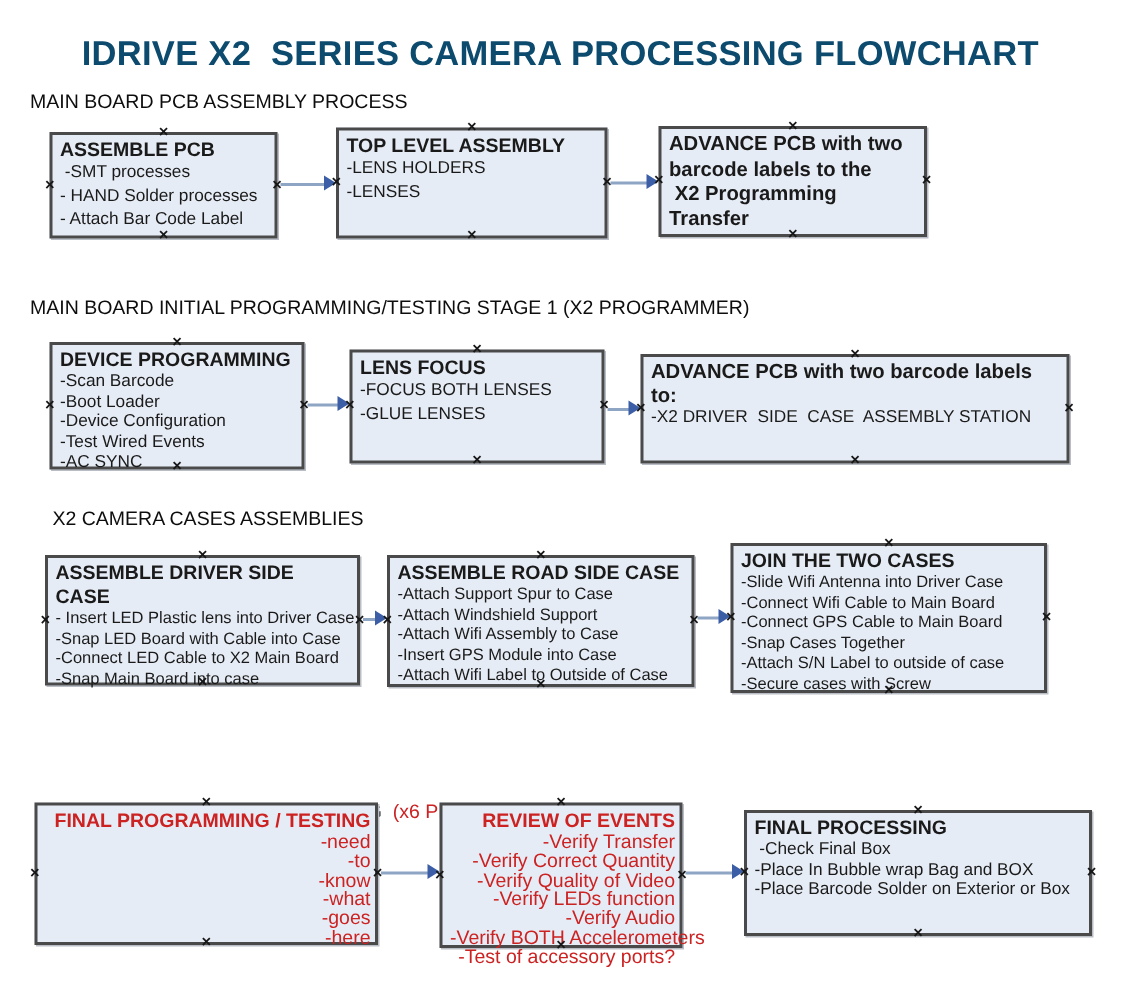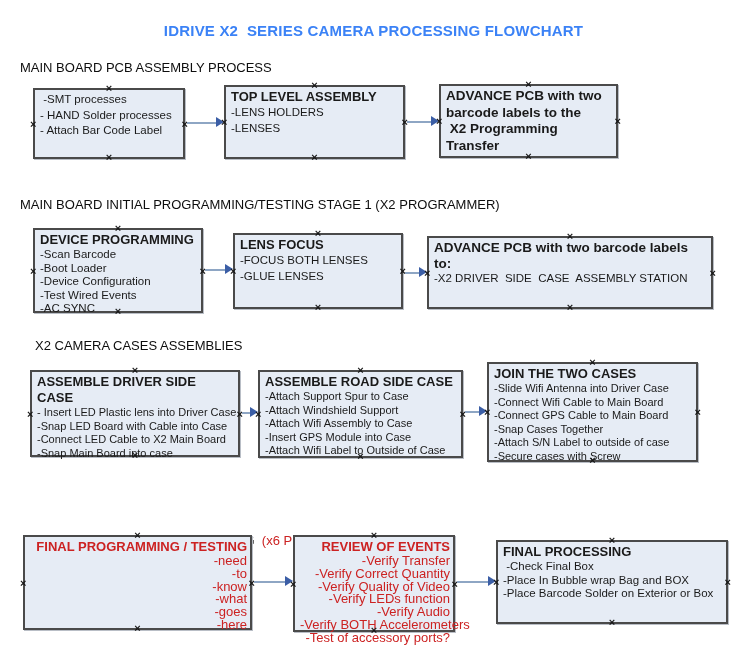--- a/index.html
+++ b/index.html
@@ -8,21 +8,21 @@
     --connector-line:#8ea6c4;
     --connector-arrow:#3b5ea6;
     --accent-red:#cc2222;
     --text-color:#1a1a1a;
   }
   html,body{margin:0;padding:0;background:#ffffff;}
   body{font-family:"Liberation Sans","DejaVu Sans",sans-serif;color:var(--text-color);}
   .canvas{position:relative;width:747px;height:662px;background:#ffffff;overflow:hidden;}
 
   .main-title{position:absolute;left:0;right:0;top:22px;text-align:center;
-    font-size:15px;font-weight:bold;letter-spacing:.2px;white-space:pre;color:#3b82f6;}
+    font-size:23px;font-weight:bold;letter-spacing:.2px;white-space:pre;color:#0c4a6e;}
 
   .section-header{position:absolute;font-size:13px;font-weight:normal;white-space:pre;color:#0d0d0d;}
   .sh1{left:20px;top:60px;}
   .sh2{left:20px;top:197px;}
   .sh3{left:35px;top:338px;}
   .sh4{left:35px;top:489px;margin-top:44px;}
   .red-text{color:var(--accent-red);}
 
   .box{position:absolute;box-sizing:border-box;background:var(--box-fill);
     border:2px solid var(--box-border);padding:2px 3px 0 5px;box-shadow:1px 1px 0 #b9bec6;}
@@ -76,20 +76,21 @@
 
   <div class="main-title">IDRIVE X2  SERIES CAMERA PROCESSING FLOWCHART</div>
 
   <div class="section-header sh1">MAIN BOARD PCB ASSEMBLY PROCESS</div>
 
   <div class="box loose b-a">
     <span class="anchor a-top">×</span>
     <span class="anchor a-bottom">×</span>
     <span class="anchor a-left">×</span>
     <span class="anchor a-right">×</span>
+    <div class="box-title">ASSEMBLE PCB</div>
     <div class="box-item"> -SMT processes</div>
     <div class="box-item">- HAND Solder processes</div>
     <div class="box-item">- Attach Bar Code Label</div>
   </div>
 
   <div class="conn c1">
     <span class="conn-line"></span>
     <span class="conn-head"></span>
   </div>
 

